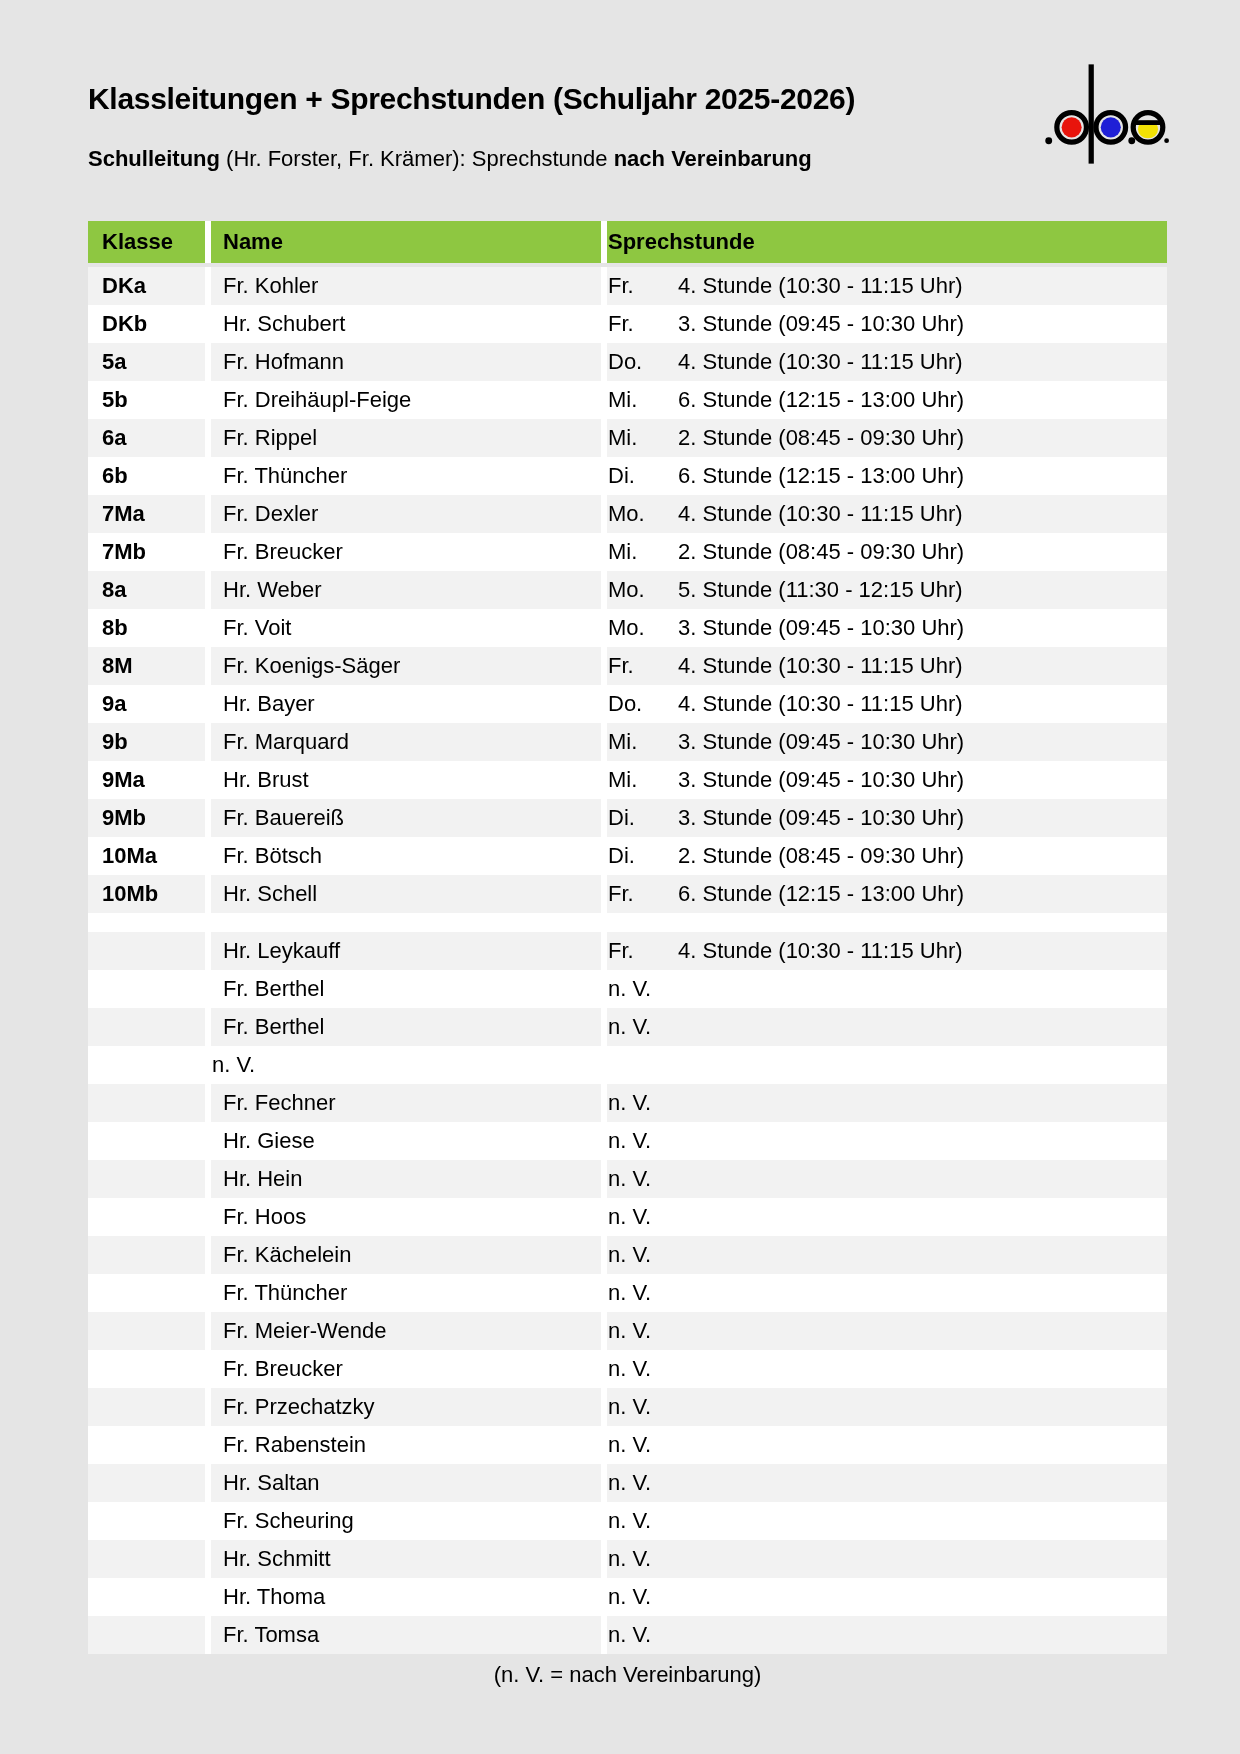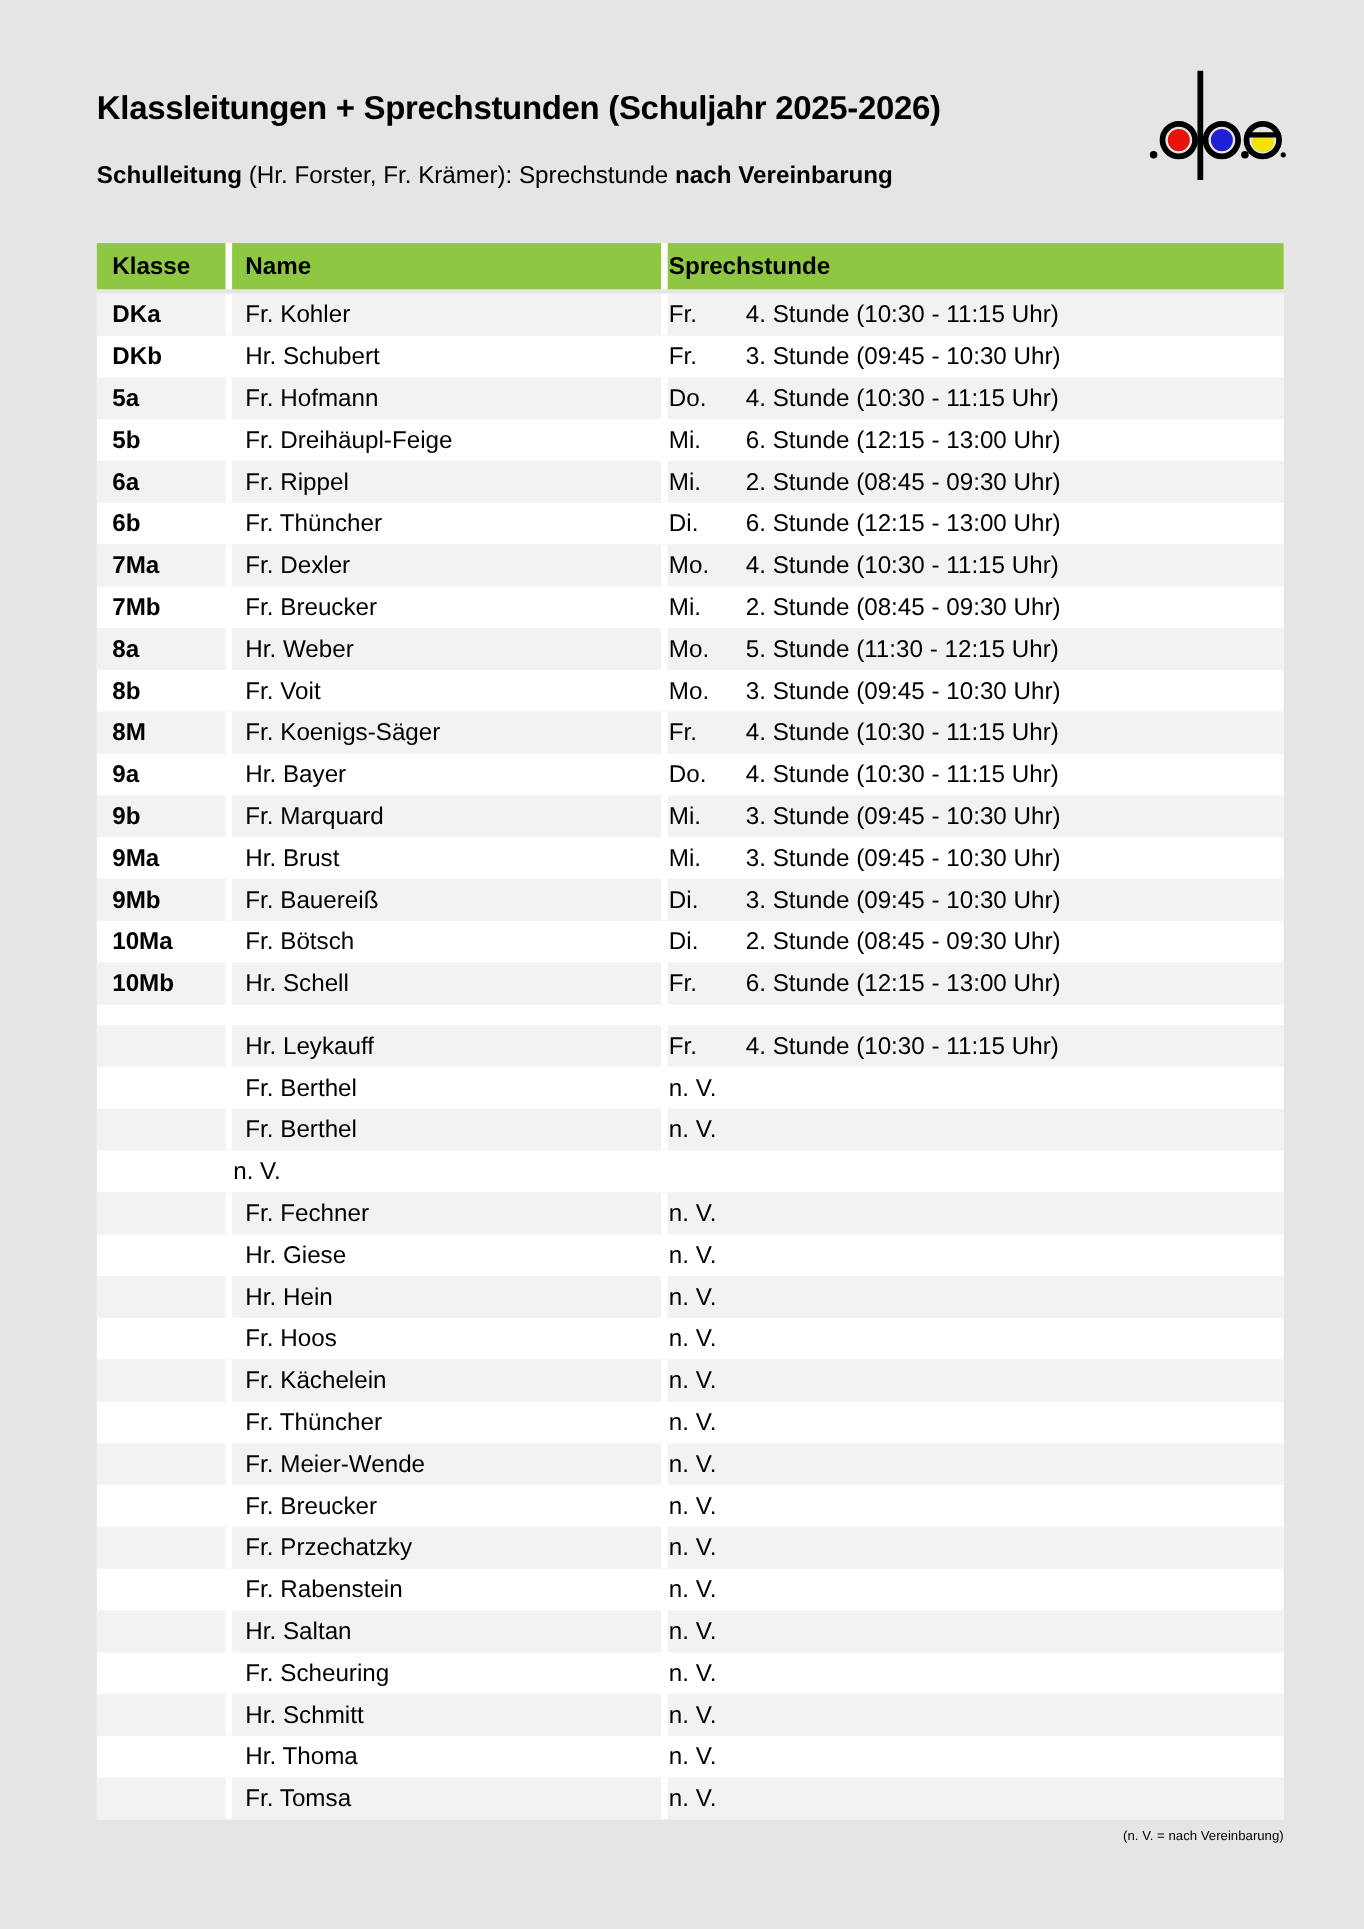--- a/index.html
+++ b/index.html
@@ -40,21 +40,21 @@
   .body-row { height:38px; font-size:22px; }
   .body-row.stripe > div { background:var(--stripe,#F2F2F2); }
   .cell-klasse { padding-left:14px; font-weight:bold; }
   .cell-name { padding-left:12px; }
   .cell-sprech { padding-left:1px; }
   .day { display:inline-block; width:70px; flex:0 0 70px; }
   .time { white-space:nowrap; }
   .section-gap { height:19px; background:#fff; }
   .footnote {
     position:absolute; left:88px; top:1662px; width:1079px;
-    text-align:right; font-size:12px;
+    text-align:center; font-size:22px;
   }
 </style>
 </head>
 <body>
 
 <div class="page">
 
   <div class="title">Klassleitungen + Sprechstunden (Schuljahr 2025-2026)</div>
 
   <svg class="logo" viewBox="0 0 132 104" xmlns="http://www.w3.org/2000/svg">

